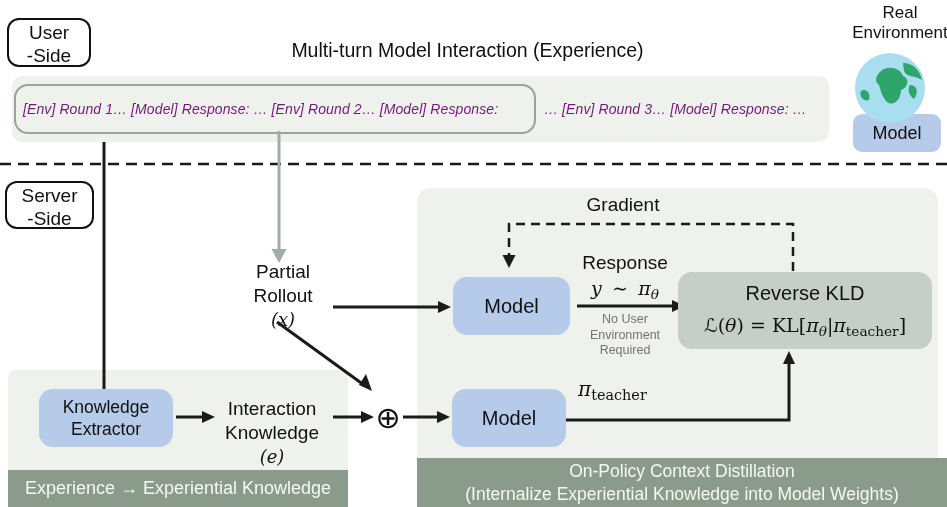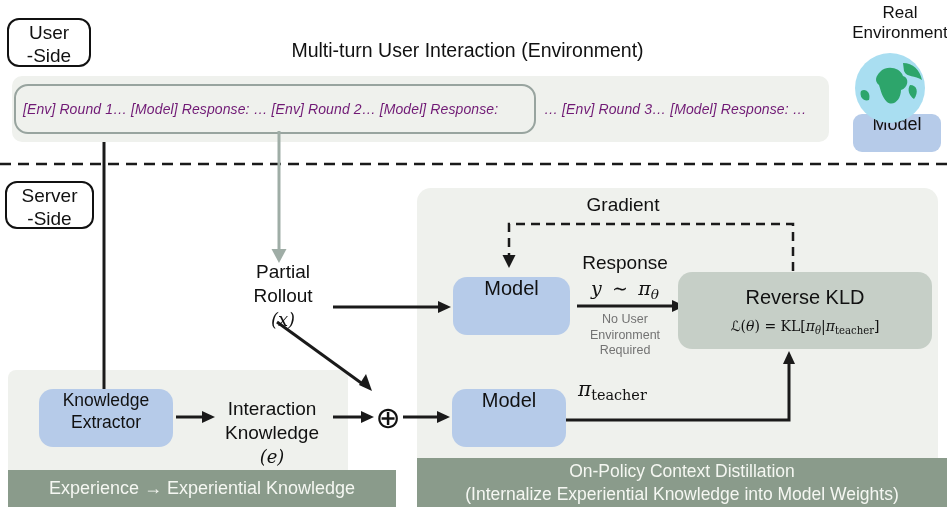--- a/index.html
+++ b/index.html
@@ -11,21 +11,21 @@
   html,body{width:947px;height:507px;overflow:hidden;background:#fff;
     font-family:"Liberation Sans",sans-serif;color:#111}
   .stage{position:relative;width:947px;height:507px;overflow:hidden}
   .abs{position:absolute}
   .center{text-align:center}
   .nowrap{white-space:nowrap}
   .tagbox{border:2.5px solid #111;border-radius:12px;background:#fff;
     font-size:19px;line-height:23px;text-align:center;padding-top:1px}
   .panel{background:var(--panel-bg)}
   .bluebox{background:var(--box-blue);border-radius:14px;display:flex;
-    align-items:flex-start;justify-content:center;text-align:center}
+    align-items:center;justify-content:center;text-align:center}
   .greenbar{background:var(--footer-green);color:#f5f7f2;display:flex;
     flex-direction:column;align-items:center;justify-content:center}
   .math{font-family:"DejaVu Serif","DejaVu Sans",serif;font-style:italic}
   .mroman{font-family:"DejaVu Serif","DejaVu Sans",serif;font-style:normal}
   .sub{font-size:0.72em;vertical-align:-0.28em}
   .barText{font-size:14px;font-style:italic;letter-spacing:0.1px;color:#701a75}
   .ln{stroke:var(--line-black);fill:none}
   .lng{stroke:var(--arrow-gray);fill:none}
   .ah{fill:var(--line-black);stroke:none}
   .ahg{fill:var(--arrow-gray);stroke:none}
@@ -87,21 +87,21 @@
 
   <div class="abs tagbox" style="left:7px;top:18px;width:84px;height:49px">
     <span style="display:block">User</span>
     <span style="display:block">-Side</span>
   </div>
   <div class="abs tagbox" style="left:5px;top:181px;width:89px;height:48px">
     <span style="display:block">Server</span>
     <span style="display:block">-Side</span>
   </div>
 
-  <div class="abs center" style="left:235px;top:39px;width:465px;font-size:19.5px">Multi-turn User Interaction (Environment)</div>
+  <div class="abs center" style="left:235px;top:39px;width:465px;font-size:19.5px">Multi-turn Model Interaction (Experience)</div>
 
   <div class="abs center" style="left:838px;top:3px;width:124px;font-size:17px;line-height:20px">
     <span style="display:block">Real</span>
     <span class="nowrap" style="display:block">Environment</span>
   </div>
   <div class="abs bluebox" style="left:853px;top:114px;width:88px;height:38px;border-radius:9px;font-size:18px">
     <span>Model</span>
   </div>
   <svg class="abs" style="left:853px;top:51px" width="74" height="74" viewBox="0 0 74 74">
     <defs>
@@ -151,33 +151,33 @@
   </div>
   <div class="abs center" style="left:563px;top:252px;width:124px;font-size:19px">Response</div>
   <div class="abs center" style="left:563px;top:312px;width:124px;font-size:12.5px;line-height:15.5px;color:#737373">
     <span style="display:block">No User</span>
     <span style="display:block">Environment</span>
     <span style="display:block">Required</span>
   </div>
 
   <div class="abs" style="left:678px;top:272px;width:254px;height:77px;background:var(--box-kld);border-radius:14px;display:flex;flex-direction:column;align-items:center;justify-content:center">
     <div style="font-size:20px">Reverse KLD</div>
-    <div class="nowrap" style="font-size:14px;margin-top:9px">
+    <div class="nowrap" style="font-size:19px;margin-top:9px">
       <span class="mroman">ℒ(</span><span class="math">θ</span><span class="mroman">) = KL[</span><span class="math">π</span><span class="math sub">θ</span><span class="mroman">|</span><span class="math">π</span><span class="mroman sub">teacher</span><span class="mroman">]</span>
     </div>
   </div>
 
   <div class="abs bluebox" style="left:452px;top:389px;width:114px;height:58px;font-size:20px">
     <span>Model</span>
   </div>
   <div class="abs nowrap" style="left:578px;top:377px;font-size:20px">
     <span class="math">π</span><span class="mroman sub">teacher</span>
   </div>
 
-  <div class="abs greenbar" style="left:8px;top:470px;width:388px;height:37px;font-size:18px">
+  <div class="abs greenbar" style="left:8px;top:470px;width:340px;height:37px;font-size:18px">
     <span class="nowrap">Experience → Experiential Knowledge</span>
   </div>
   <div class="abs greenbar" style="left:417px;top:458px;width:530px;height:49px;font-size:17.5px;line-height:23px">
     <span class="nowrap">On-Policy Context Distillation</span>
     <span class="nowrap">(Internalize Experiential Knowledge into Model Weights)</span>
   </div>
 
 </div>
 
 </body></html>

